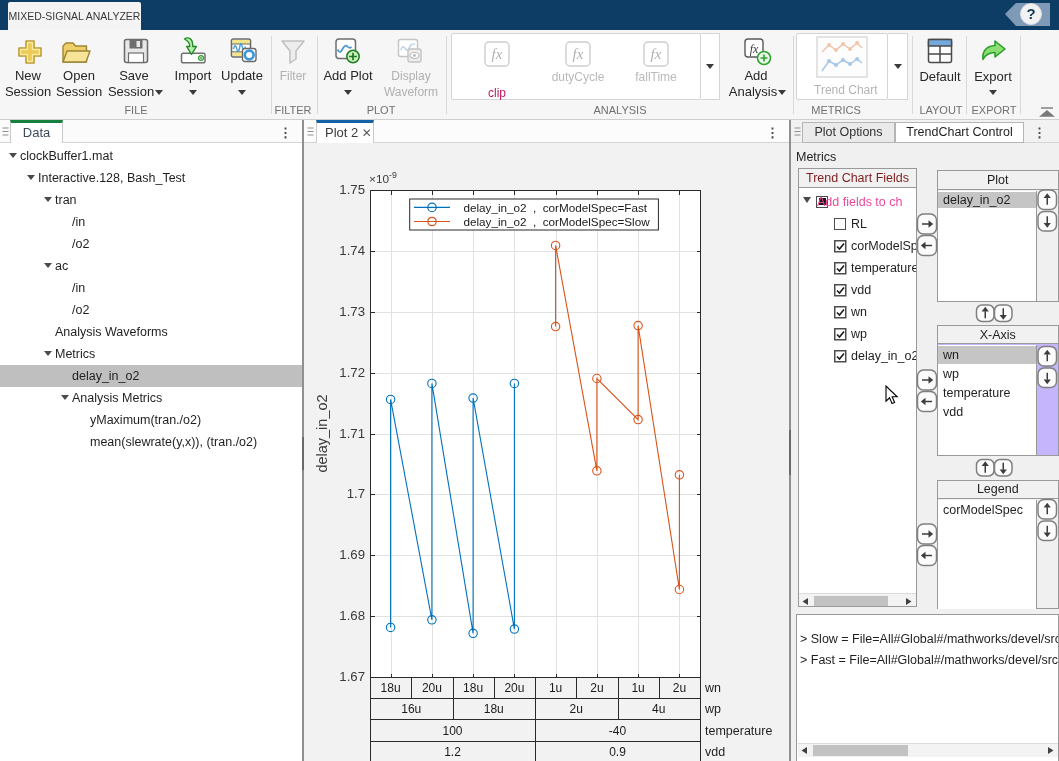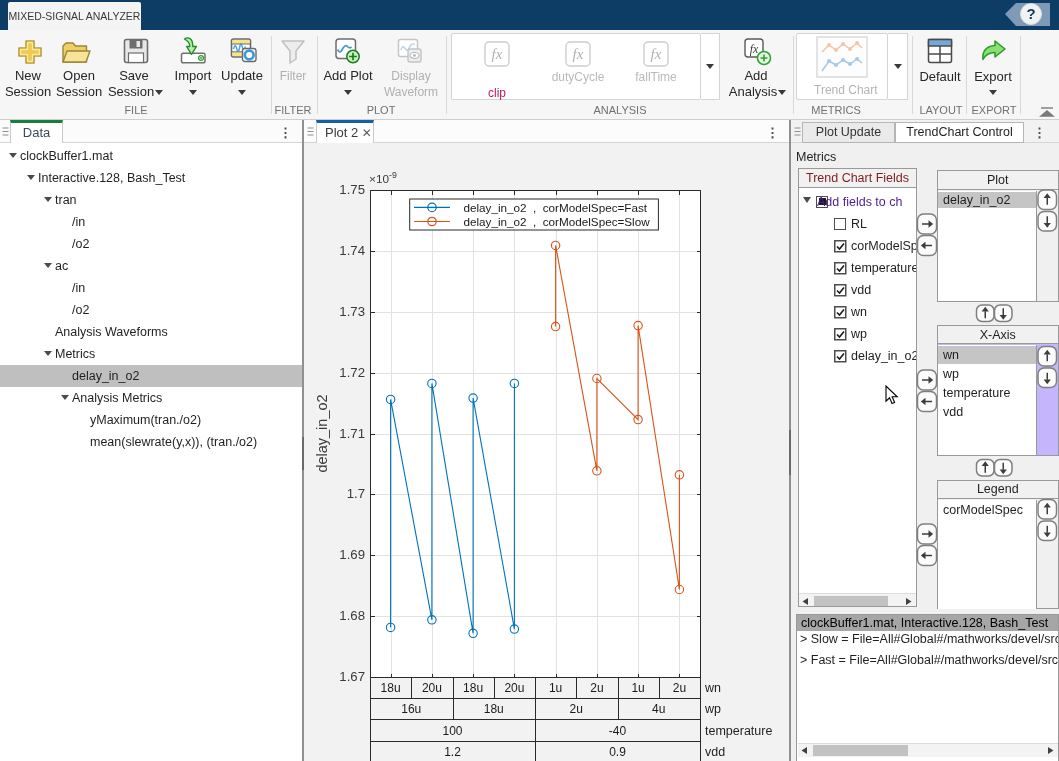--- a/index.html
+++ b/index.html
@@ -336,31 +336,31 @@
 <div class="a" style="left:789px;top:120px;width:2px;height:641px;background:#909090"></div>
 <div class="a" style="left:789px;top:430px;width:2px;height:45px;background:#6a6a6a"></div>
 
 <div class="a" style="left:791px;top:120px;width:268px;height:641px;background:#f0f0f0"></div>
 <div class="a" style="left:791px;top:120px;width:268px;height:23px;background:#f2f2f2;border-bottom:1px solid #d5d5d5"></div>
 <svg class="a" style="left:794px;top:127px" width="7" height="10">
     <g stroke="#909090" stroke-width="1.2">
       <path d="M0.5,1 h6 M0.5,4.5 h6 M0.5,8 h6"></path>
     </g>
   </svg>
-<div class="a" style="left:802px;top:122px;width:93px;height:21px;background:#eaeaea;border:1px solid #b5b5b5;text-align:center;line-height:19px;font-size:12.5px;color:#333">Plot Update</div>
+<div class="a" style="left:802px;top:122px;width:93px;height:21px;background:#eaeaea;border:1px solid #b5b5b5;text-align:center;line-height:19px;font-size:12.5px;color:#333">Plot Options</div>
 <div class="a" style="left:895px;top:122px;width:129px;height:21px;background:#fff;border:1px solid #b5b5b5;text-align:center;line-height:19px;font-size:12.5px;color:#1f1f1f">TrendChart Control</div>
 <div class="a" style="left:1033px;top:125px;font-size:13px;color:#4a4a4a;font-weight:bold">⋮</div>
 <div class="a" style="left:796px;top:150px;font-size:12.5px;color:#1f1f1f">Metrics</div>
 
 <div class="a" style="left:798px;top:168px;width:119px;height:439px;border:1px solid #999;background:#fff;overflow:hidden">
 <div style="height:19px;background:#f1f1f1;border-bottom:1px solid #999;text-align:center;line-height:18px;font-size:12.5px;color:#7f1d1d">Trend Chart Fields</div>
 <div class="a" style="left:4px;top:28px;width:0;height:0;border-left:4.5px solid transparent;border-right:4.5px solid transparent;border-top:6px solid #4a4a4a"></div>
 <div class="a" style="left:17px;top:26.5px;width:12px;height:12px;border:1.5px solid #4d4d4d;background:#fff"></div>
 <div class="a" style="left:19.5px;top:29px;width:7px;height:7px;background:#1a1a1a"></div>
-<div class="a" style="left:18px;top:25.5px;font-size:12.5px;color:#4c1d95;white-space:nowrap">Add fields to ch</div>
+<div class="a" style="left:18px;top:25.5px;font-size:12.5px;color:#ec4899;white-space:nowrap">Add fields to ch</div>
 <div class="a" style="left:35px;top:48.5px;width:12px;height:12px;border:1.5px solid #4d4d4d;background:#fff"></div>
 <div class="a" style="left:52px;top:47.5px;font-size:12.5px;color:#1f1f1f;white-space:nowrap">RL</div>
 <svg class="a" style="left:35px;top:70.5px" width="13" height="13">
       <rect x="0.75" y="0.75" width="11" height="11" fill="#fff" stroke="#4d4d4d" stroke-width="1.5"></rect>
       <path d="M3,6.5 l2.5,2.5 l4.5,-5.5" fill="none" stroke="#1a1a1a" stroke-width="1.6"></path>
     </svg>
 <div class="a" style="left:52px;top:69.5px;font-size:12.5px;color:#1f1f1f;white-space:nowrap">corModelSpec</div>
 <svg class="a" style="left:35px;top:92.5px" width="13" height="13">
       <rect x="0.75" y="0.75" width="11" height="11" fill="#fff" stroke="#4d4d4d" stroke-width="1.5"></rect>
       <path d="M3,6.5 l2.5,2.5 l4.5,-5.5" fill="none" stroke="#1a1a1a" stroke-width="1.6"></path>
@@ -502,21 +502,20 @@
 <div class="a" style="left:5px;top:79px;font-size:12.5px;color:#1f1f1f">vdd</div>
 </div>
 
 <div class="a" style="left:937px;top:479.5px;width:121.5px;height:129.5px;border:1px solid #999;background:#f0f0f0">
 <div style="height:18px;background:#f1f1f1;border-bottom:1px solid #999;text-align:center;line-height:17px;font-size:12.5px;color:#1f1f1f">Legend</div>
 <div class="a" style="left:0;top:19px;width:99px;height:109.5px;background:#fff;border-right:1px solid #999"></div>
 <div class="a" style="left:5px;top:22px;font-size:12.5px;color:#1f1f1f">corModelSpec</div>
 </div>
 
 <div class="a" style="left:796px;top:613.5px;width:263px;height:148px;border:1px solid #999;background:#fff;overflow:hidden">
-<div style="height:16px;background:#a6a6a6;font-size:12.5px;color:#000;line-height:16px;padding-left:4px;white-space:nowrap">clockBuffer1.mat, Interactive.128, Bash_Test</div>
 <div class="a" style="left:3px;top:17px;font-size:12.5px;color:#1f1f1f;white-space:nowrap">&gt; Slow = File=All#Global#/mathworks/devel/src/c</div>
 <div class="a" style="left:3px;top:38px;font-size:12.5px;color:#1f1f1f;white-space:nowrap">&gt; Fast = File=All#Global#/mathworks/devel/src/c</div>
 <div class="a" style="left:1px;top:128px;width:260px;height:14px;background:#f3f3f3;border-top:1px solid #dcdcdc">
 <div class="a" style="left:15px;top:1.5px;width:95px;height:11px;background:#c2c2c2"></div>
 <svg class="a" style="left:3px;top:3.5px" width="7" height="7">
         <path d="M6,0 v7 l-5.5,-3.5 z" fill="#404040"></path>
       </svg>
 <svg class="a" style="left:249px;top:3.5px" width="7" height="7">
         <path d="M1,0 v7 l5.5,-3.5 z" fill="#404040"></path>
       </svg>

